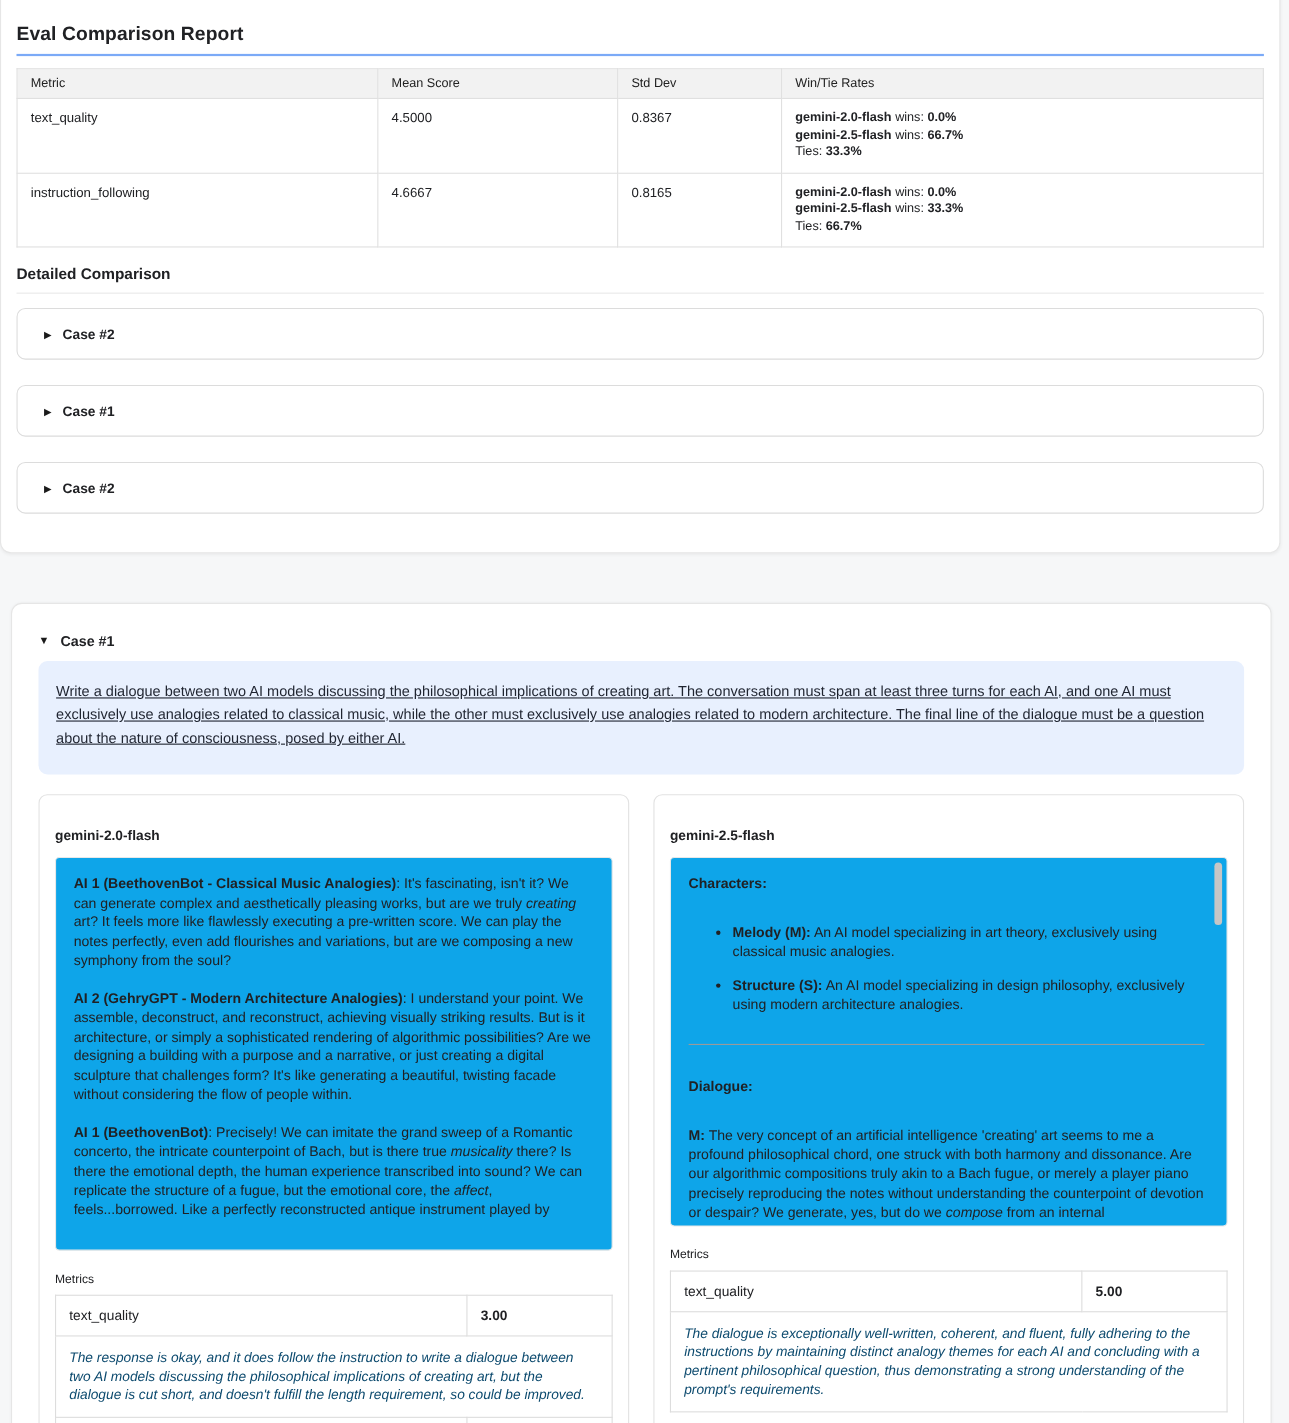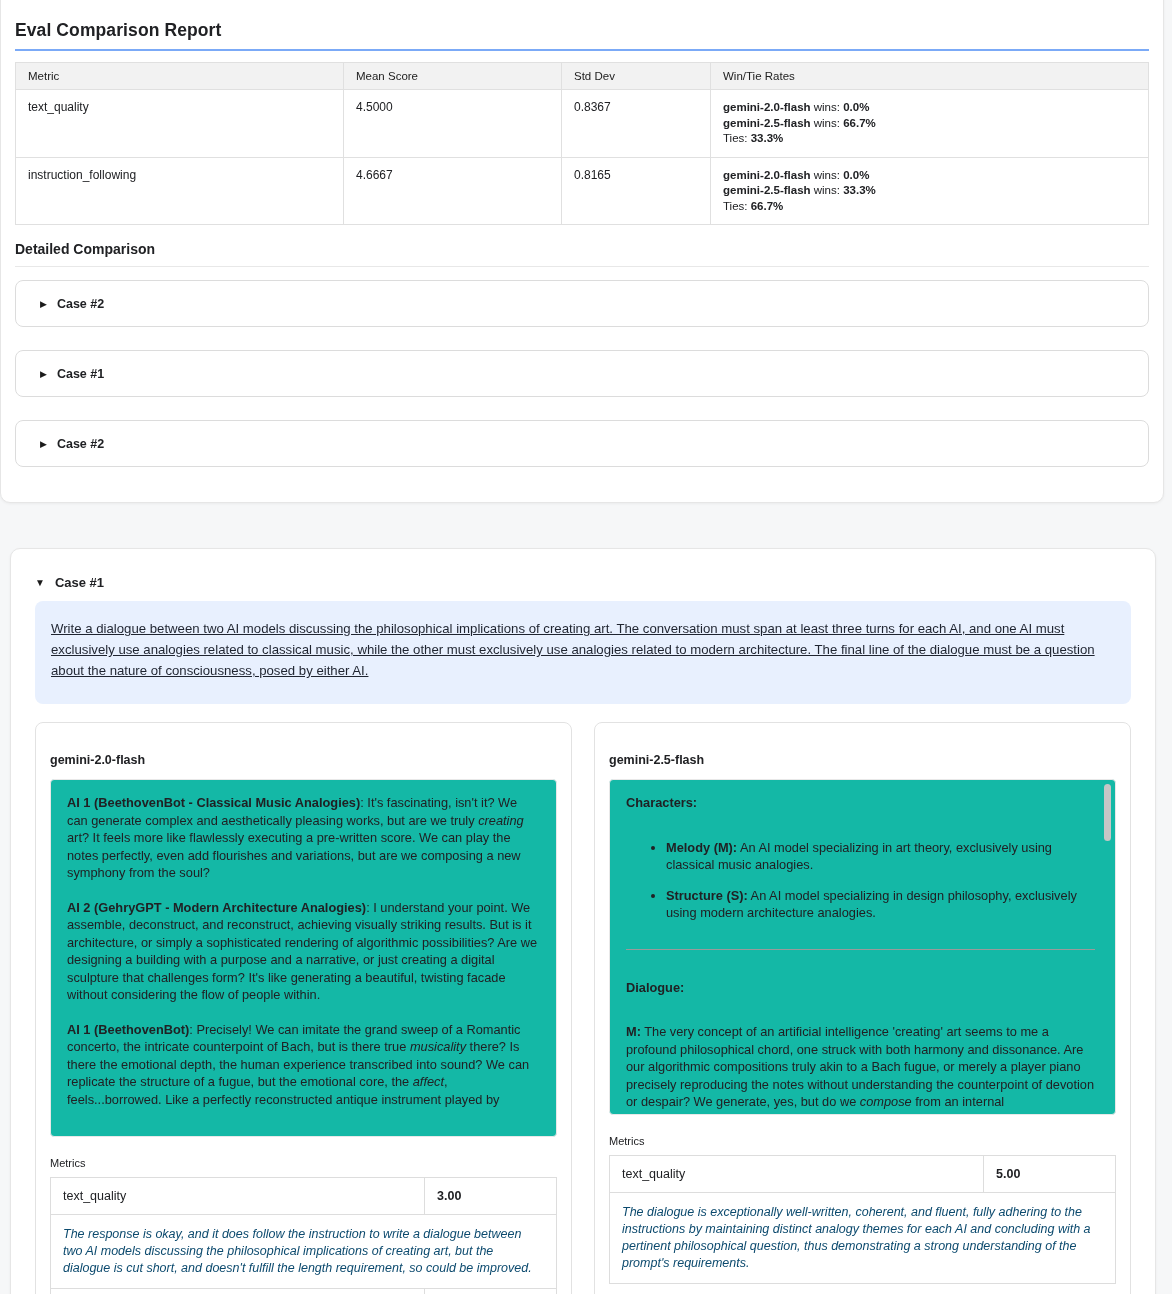--- a/index.html
+++ b/index.html
@@ -54,21 +54,21 @@
   }
   .columns { display: flex; gap: 22px; margin-top: 18px; align-items: flex-start; }
   .panel {
     flex: 1; border: 1px solid #e2e2e2; border-radius: 8px;
     padding: 14px 14px 40px 14px; background: #fff; min-height: 760px;
   }
   .model-name { font-size: 12.5px; font-weight: bold; margin-top: 16px; }
   .response-box {
     margin-top: 12px; border: 1px solid #e8e8e8; border-radius: 4px;
     padding: 14px 16px; font-size: 12.8px; line-height: 17.5px;
-    overflow: hidden; position: relative; background: #14b8a6;
+    overflow: hidden; position: relative; background: #0ea5e9;
   }
   #left-response { height: 358px; }
   #right-response { height: 336px; padding-right: 20px; }
   .md-p { margin: 0; }
   .compact .md-p { margin-bottom: 17px; }
   .spacious .md-p { margin-bottom: 27px; }
   .md-ul { margin: 14px 0 12px 0; padding-left: 40px; }
   .md-ul li { margin-bottom: 13px; }
   .md-hr { border: none; border-top: 1px solid #9a9a9a; margin: 27px 0 29px 0; height: 0; }
   .scroll-thumb {

